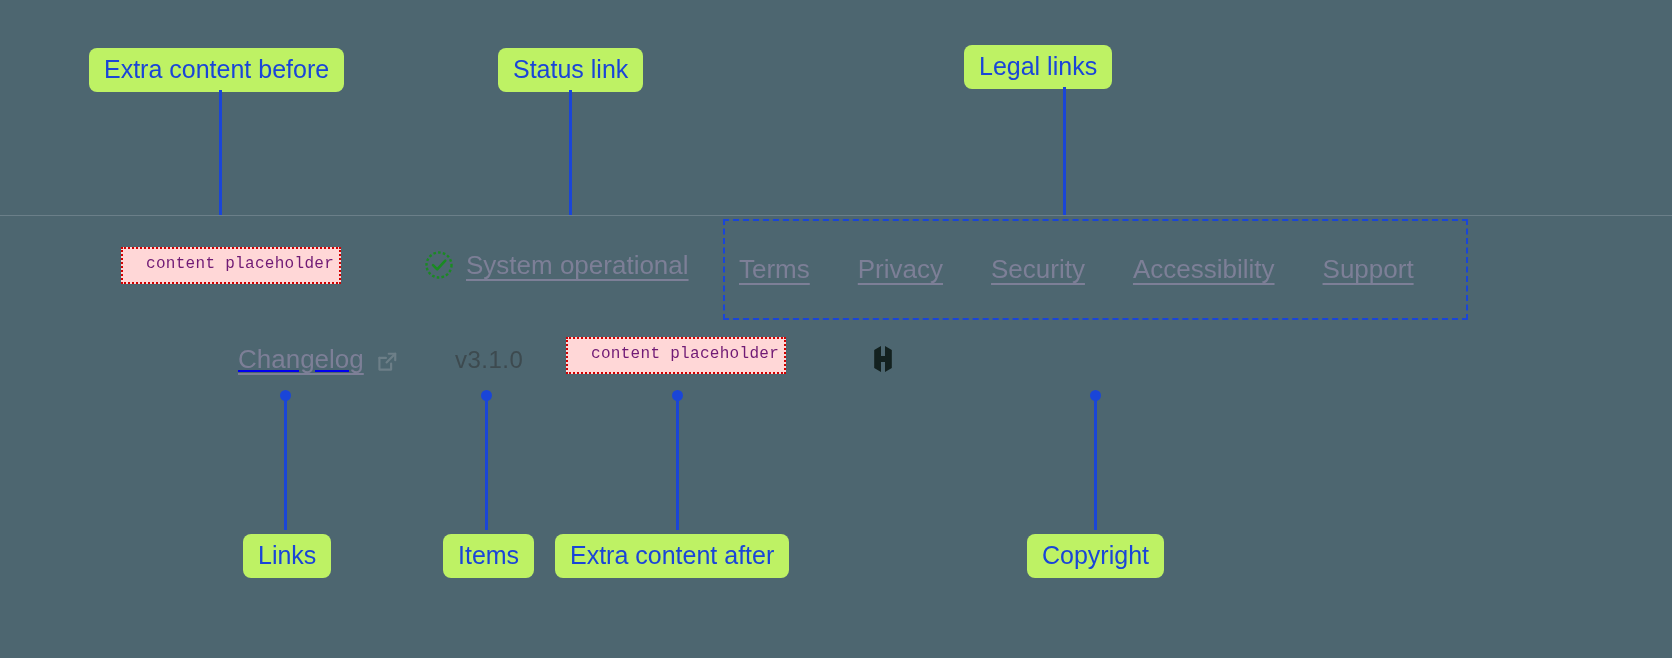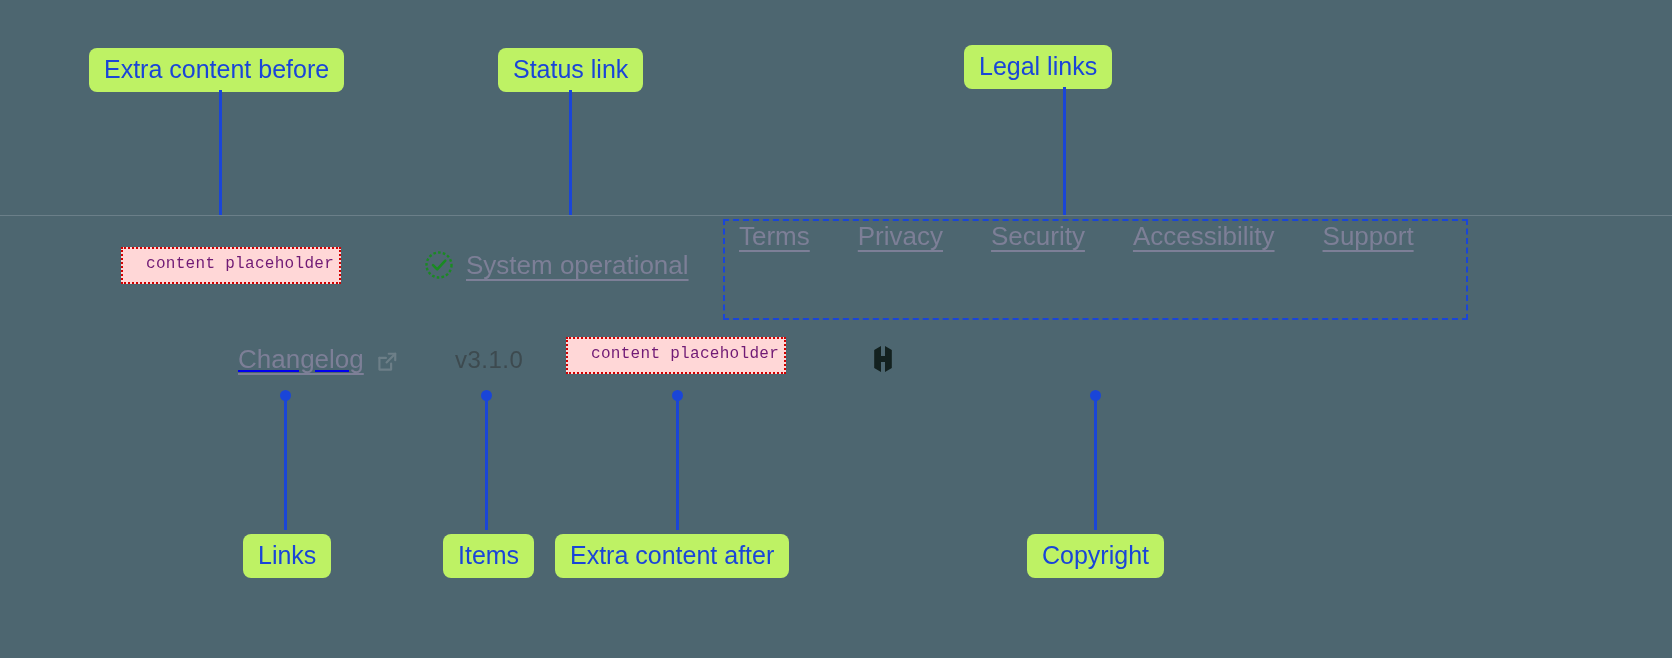--- a/index.html
+++ b/index.html
@@ -88,21 +88,21 @@
 
   
   #legal-links {
     position: absolute;
     left: 723px;
     top: 219px;
     width: 745px;
     height: 101px;
     border: 2px dashed #1a45d8;
     display: flex;
-    align-items: flex-start;
+    align-items: center;
     gap: 48px;
     padding-left: 14px;
   }
 
   #legal-links a {
     font-size: 26px;
     color: #7d7f97;
     text-decoration: underline;
     text-underline-offset: 5px;
     text-decoration-thickness: 2px;

